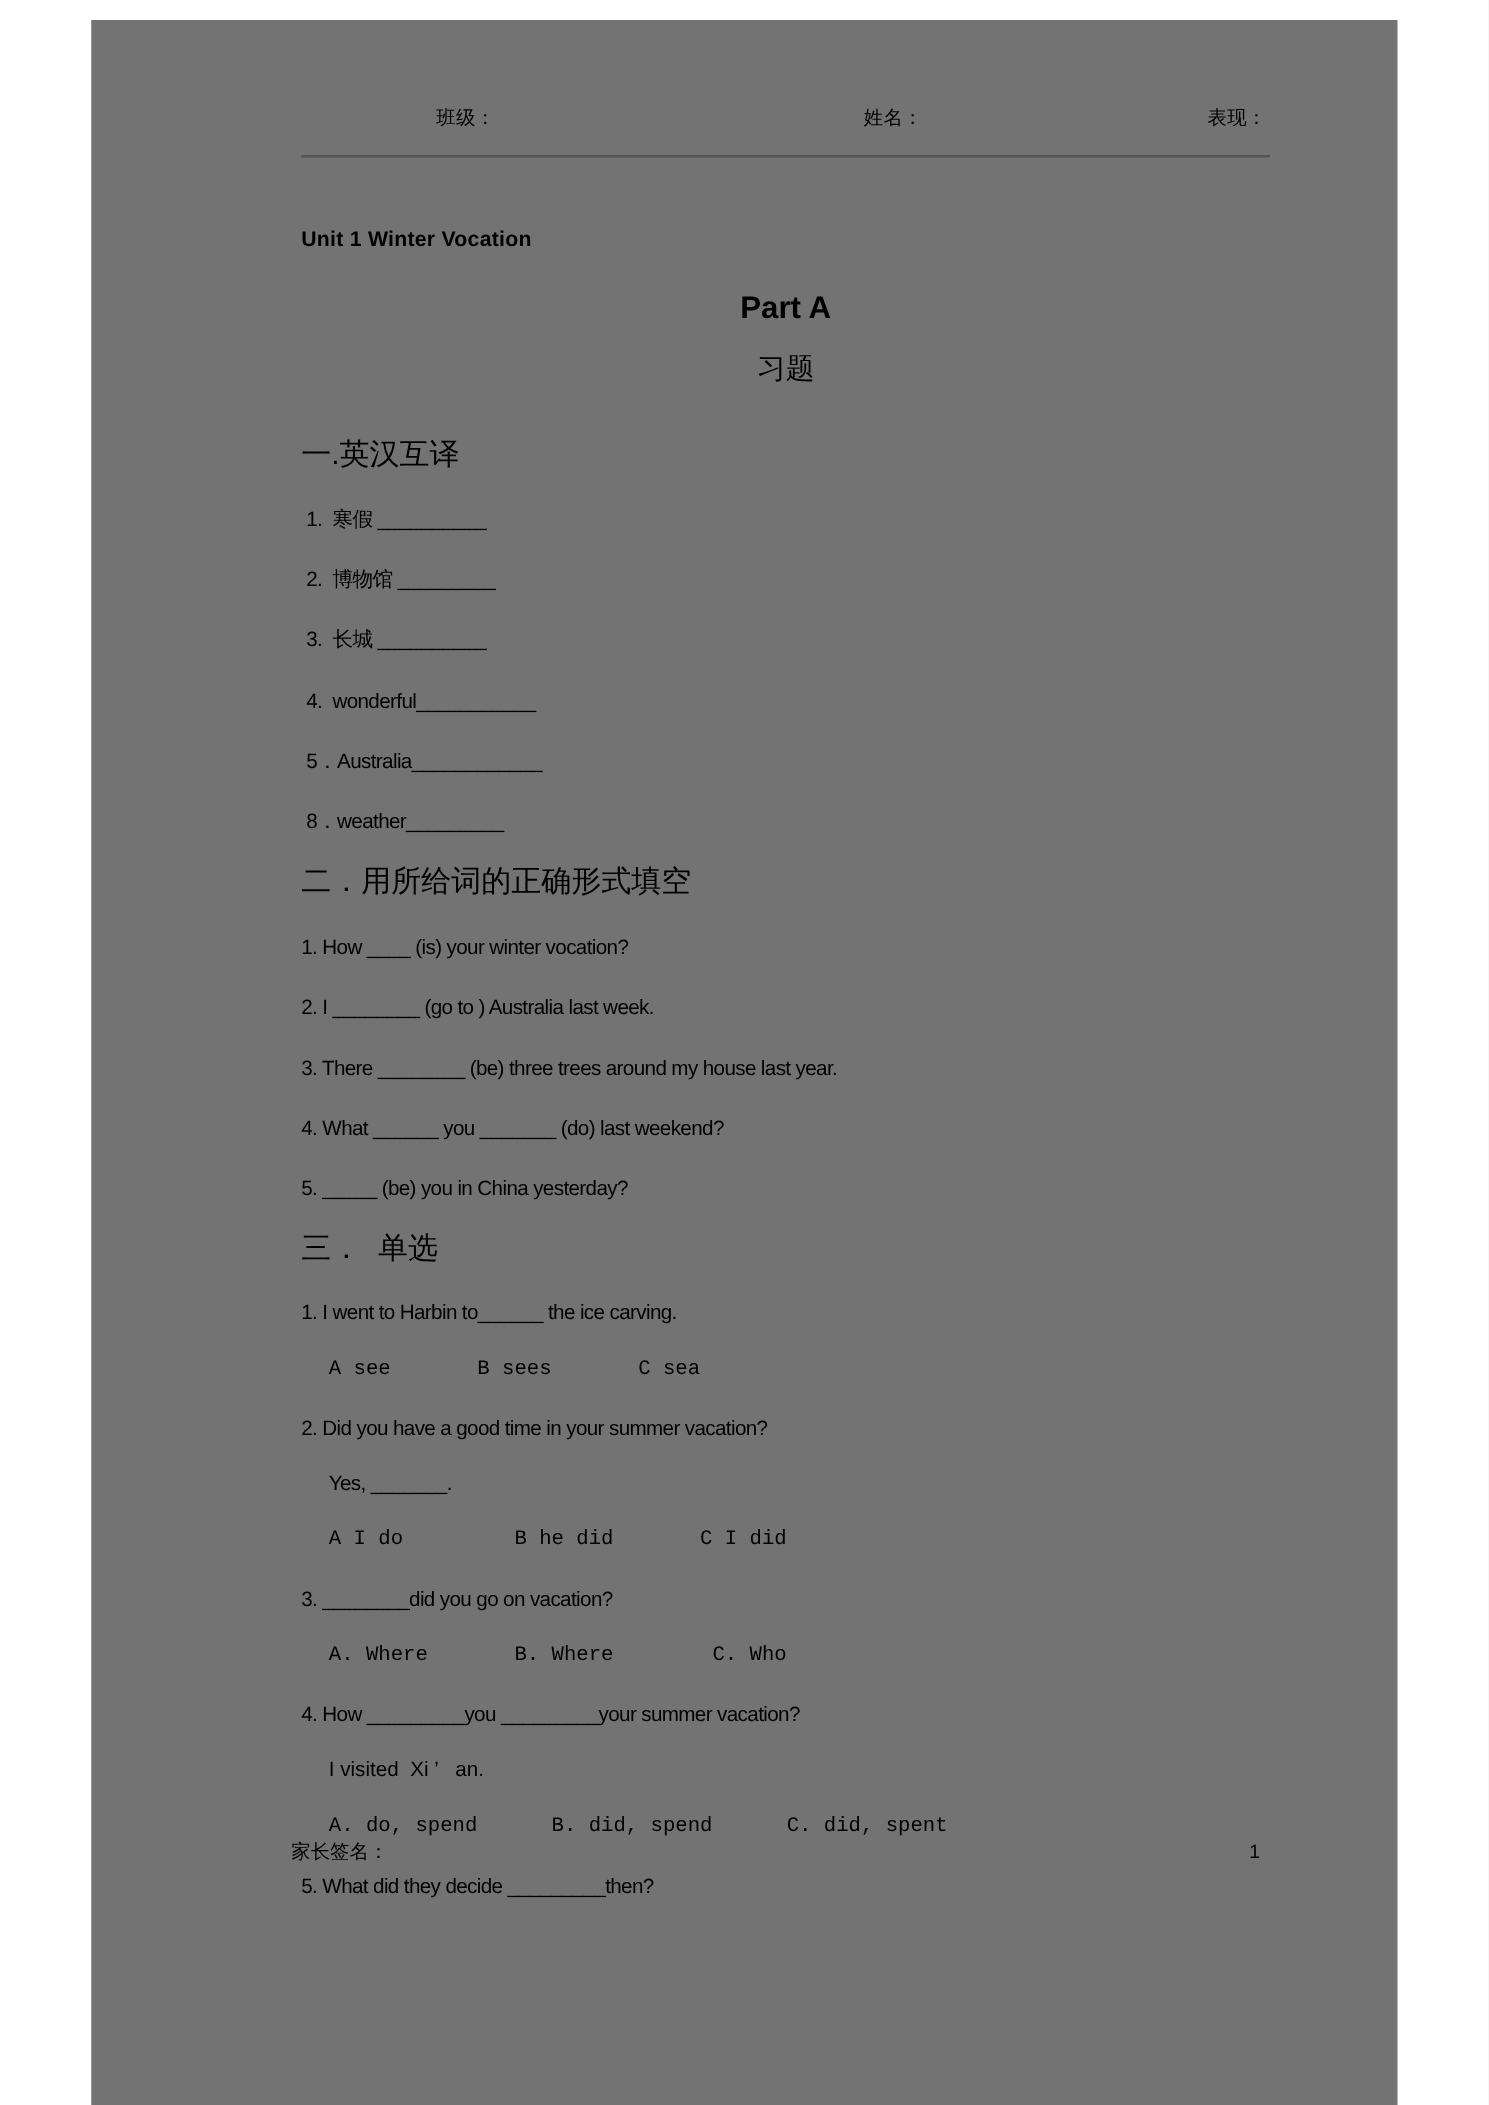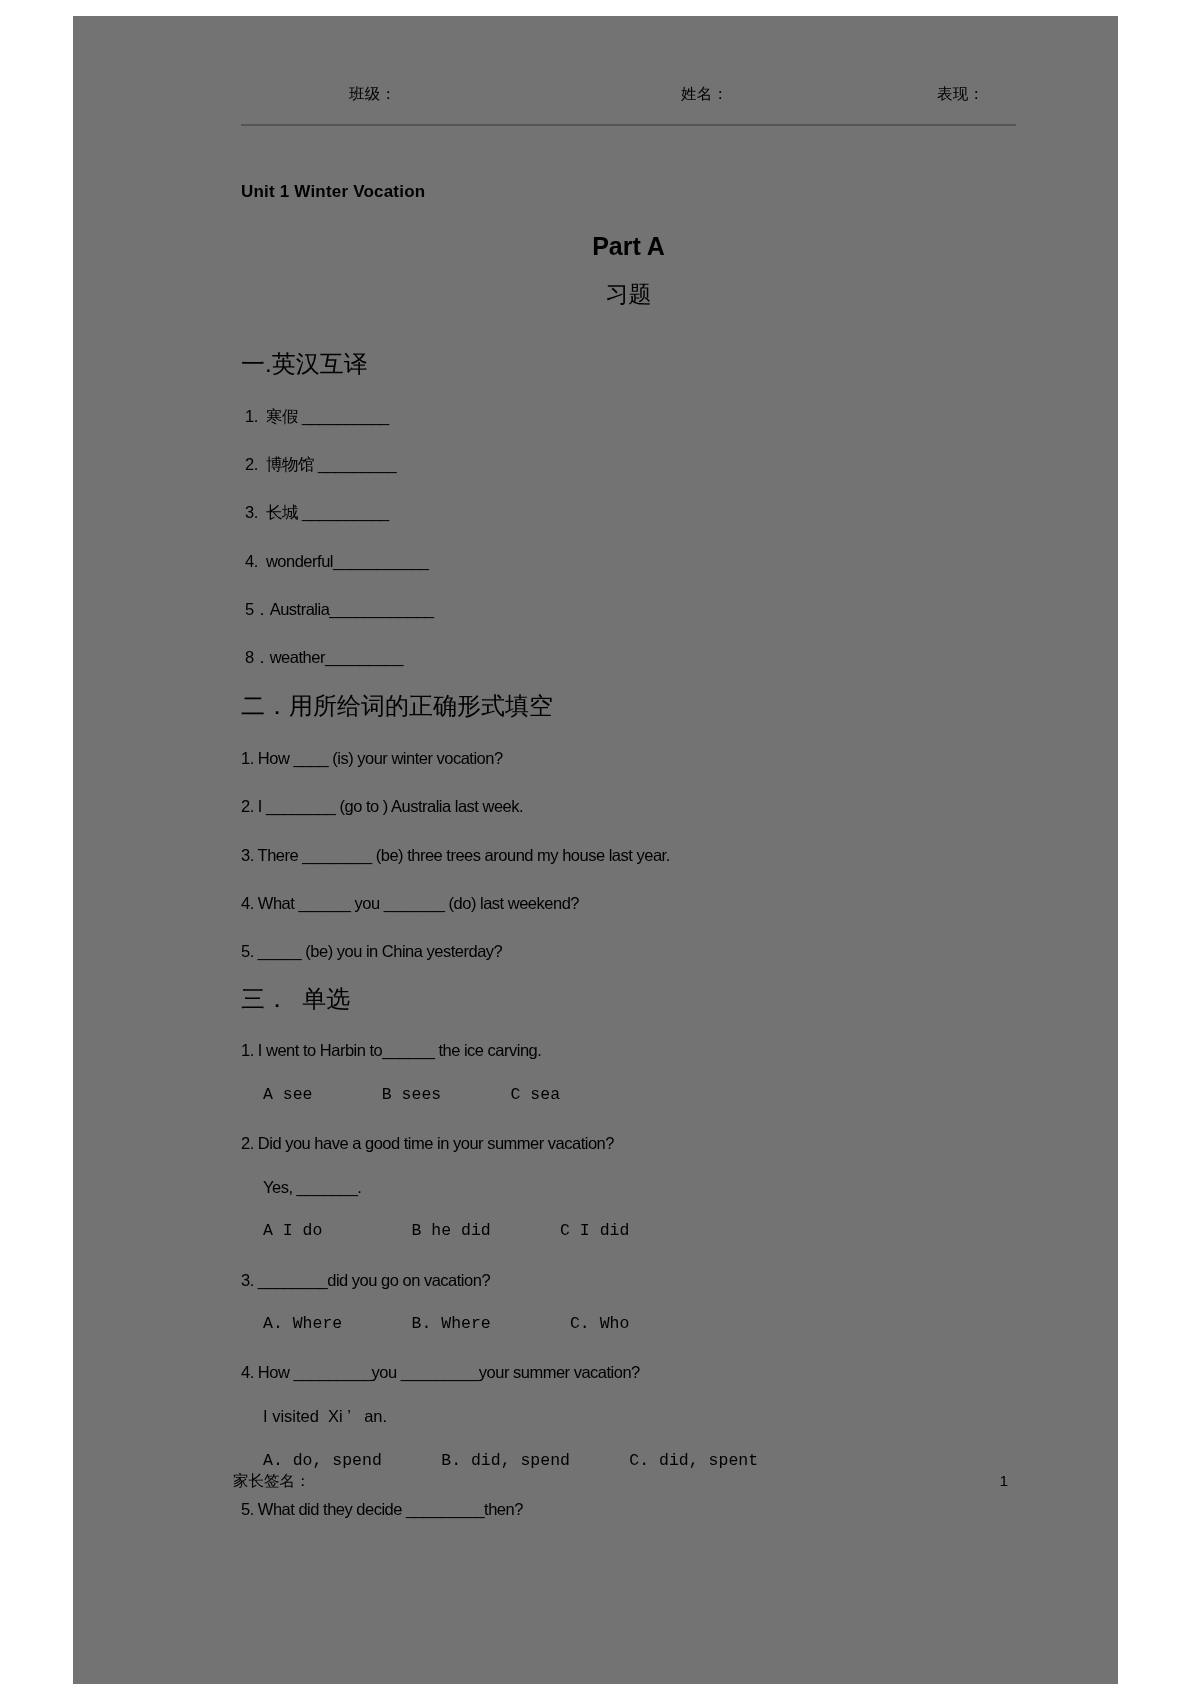--- a/index.html
+++ b/index.html
@@ -39,22 +39,22 @@
     height: 30px;
     font-size: 15.5px;
   }
   .hdr-field {
     position: absolute;
     white-space: pre;
     font-size: 15.5px;
     letter-spacing: 0.2px;
   }
   .hdr-class { left: 108px; }
-  .hdr-name  { left: 440px; text-align: right; }
-  .hdr-perf  { left: 696px; text-align: center; }
+  .hdr-name  { left: 450px; text-align: right; }
+  .hdr-perf  { left: 725px; text-align: center; }
   .hdr-rule {
     position: absolute;
     left: 0;
     top: 40px;
     width: 775px;
     height: 0;
     border-top: 2px solid #555555;
   }
 
   

